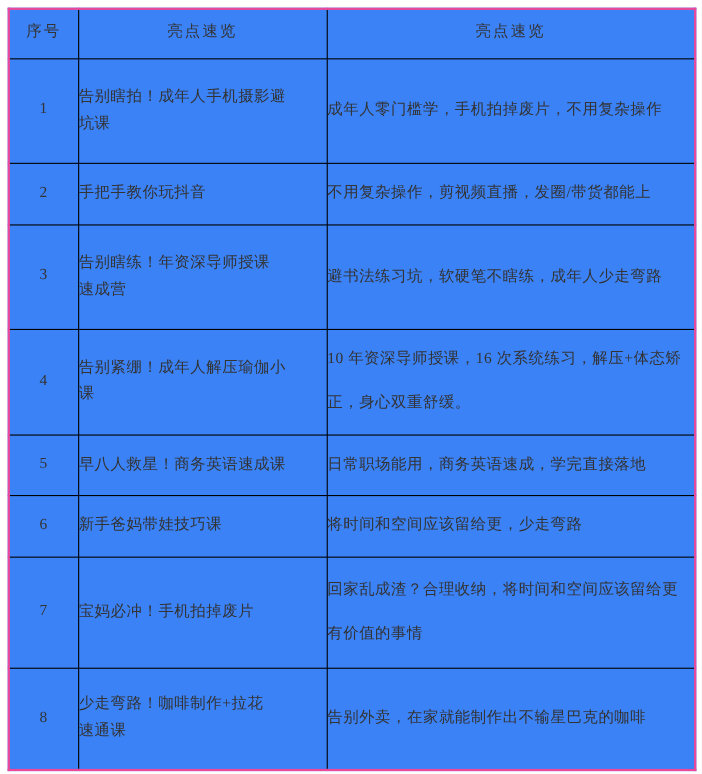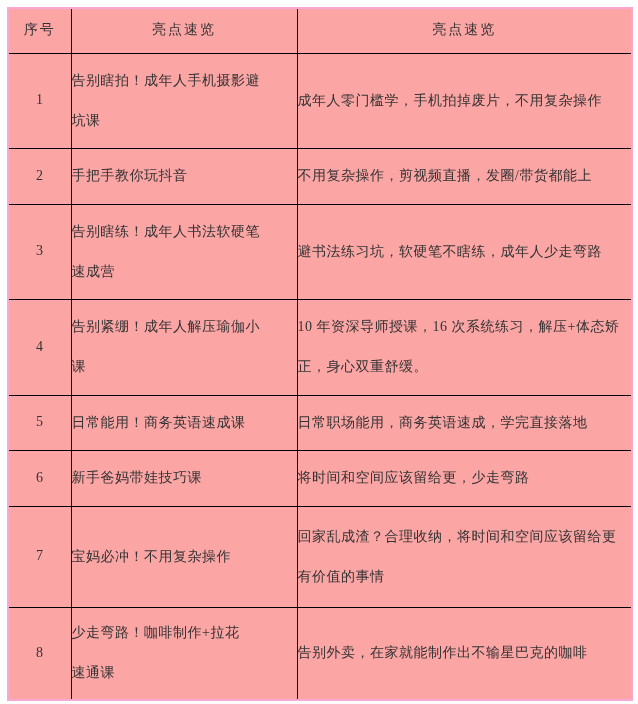--- a/index.html
+++ b/index.html
@@ -12,22 +12,22 @@
     height: 704px;
     font-family: "Liberation Serif", "DejaVu Serif", serif;
     color: #333333;
     overflow: hidden;
   }
   table.course-table {
     border-collapse: collapse;
     table-layout: fixed;
     margin: 7px 0 0 7px;
     width: 624px;
-    border: 2px solid #f9a8d4;
-    background: #fca5a5;
+    border: 2px solid #ec4899;
+    background: #3b82f6;
   }
   table.course-table col.c-no   { width: 63px;  }
   table.course-table col.c-name { width: 226px; }
   table.course-table col.c-hl   { width: 335px; }
 
   table.course-table td, table.course-table th {
     border: 1px solid #000000;
     font-size: 14px;
     font-weight: normal;
     vertical-align: middle;
@@ -53,21 +53,21 @@
   tr.row-8 { height: 93px; }
 
   td.cell-no {
     text-align: center;
     line-height: 1.2;
   }
   td.cell-name {
     padding-left: 14px;
     padding-right: 4px;
     white-space: pre;
-    line-height: 40px;
+    line-height: 24px;
   }
   td.cell-hl {
     padding-left: 12px;
     padding-right: 2px;
     white-space: pre;
     line-height: 40px;
   }
 </style>
 </head>
 <body>
@@ -92,44 +92,44 @@
 坑课</td>
       <td class="cell-hl">成年人零门槛学，手机拍掉废片，不用复杂操作</td>
     </tr>
     <tr class="row-2">
       <td class="cell-no">2</td>
       <td class="cell-name">手把手教你玩抖音</td>
       <td class="cell-hl">不用复杂操作，剪视频直播，发圈/带货都能上</td>
     </tr>
     <tr class="row-3">
       <td class="cell-no">3</td>
-      <td class="cell-name">告别瞎练！成年人书法软硬笔
+      <td class="cell-name">告别瞎练！年资深导师授课
 速成营</td>
       <td class="cell-hl">避书法练习坑，软硬笔不瞎练，成年人少走弯路</td>
     </tr>
     <tr class="row-4">
       <td class="cell-no">4</td>
       <td class="cell-name">告别紧绷！成年人解压瑜伽小
 课</td>
       <td class="cell-hl">10 年资深导师授课，16 次系统练习，解压+体态矫
 正，身心双重舒缓。</td>
     </tr>
     <tr class="row-5">
       <td class="cell-no">5</td>
-      <td class="cell-name">日常能用！商务英语速成课</td>
+      <td class="cell-name">早八人救星！商务英语速成课</td>
       <td class="cell-hl">日常职场能用，商务英语速成，学完直接落地</td>
     </tr>
     <tr class="row-6">
       <td class="cell-no">6</td>
       <td class="cell-name">新手爸妈带娃技巧课</td>
       <td class="cell-hl">将时间和空间应该留给更，少走弯路</td>
     </tr>
     <tr class="row-7">
       <td class="cell-no">7</td>
-      <td class="cell-name">宝妈必冲！不用复杂操作</td>
+      <td class="cell-name">宝妈必冲！手机拍掉废片</td>
       <td class="cell-hl">回家乱成渣？合理收纳，将时间和空间应该留给更
 有价值的事情</td>
     </tr>
     <tr class="row-8">
       <td class="cell-no">8</td>
       <td class="cell-name">少走弯路！咖啡制作+拉花
 速通课</td>
       <td class="cell-hl">告别外卖，在家就能制作出不输星巴克的咖啡</td>
     </tr>
   </tbody>

